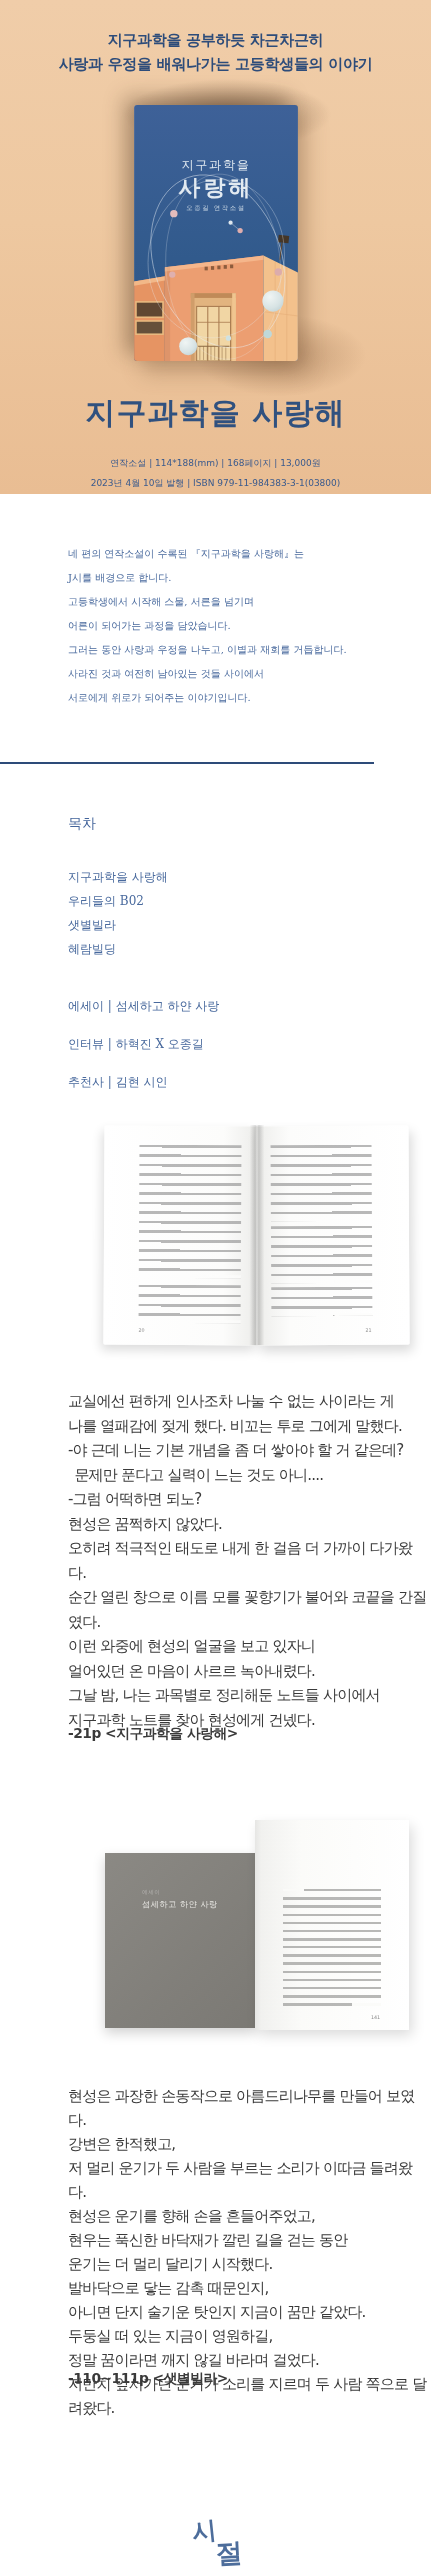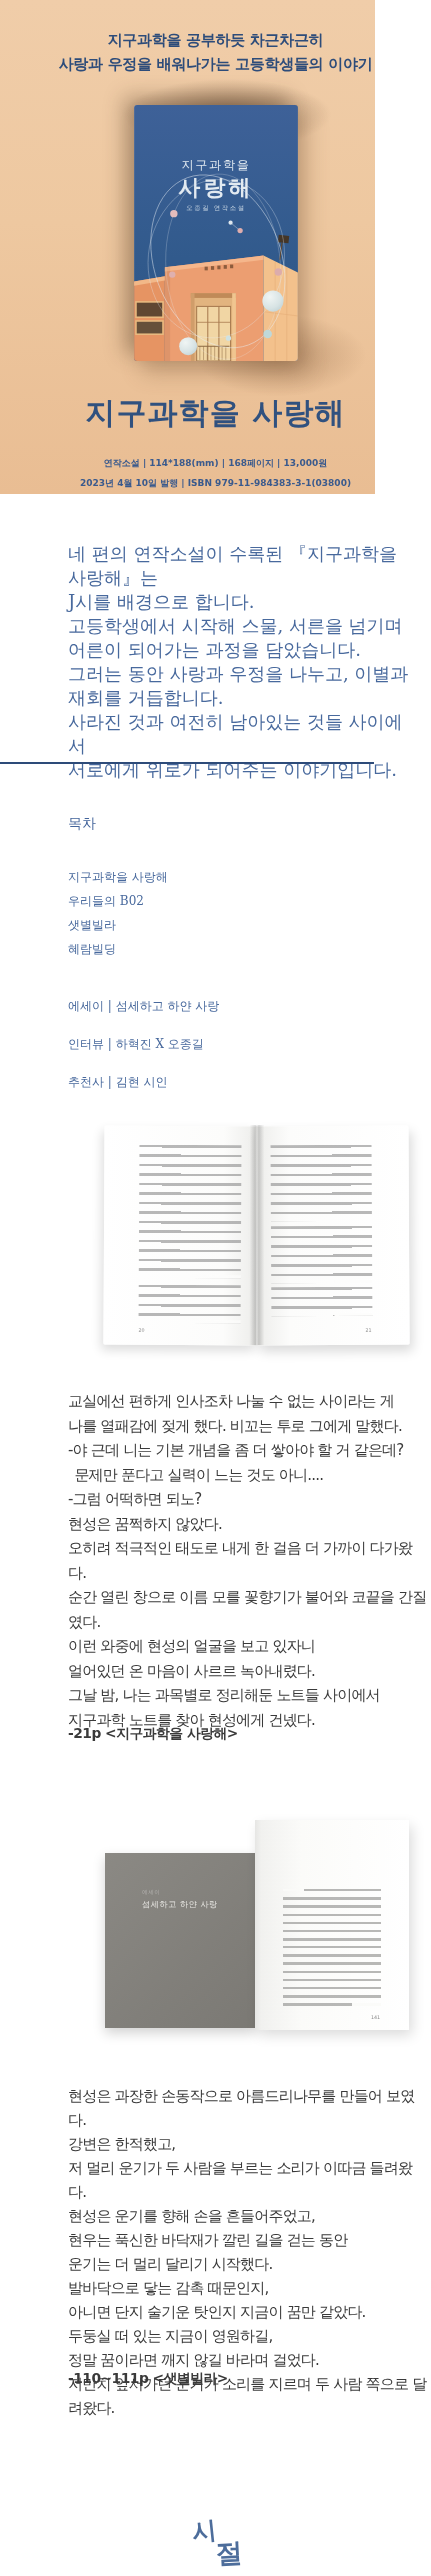--- a/index.html
+++ b/index.html
@@ -1,19 +1,19 @@
 <!DOCTYPE html>
 <html lang="ko" style="font-size:8.5px"><head>
 <meta charset="utf-8">
 <style>
   html,body{margin:0;padding:0;background:#ffffff;}
   .root{position:relative;width:431px;height:2576px;background:#ffffff;overflow:hidden;
         font-family:"DejaVu Sans","Liberation Sans",sans-serif;}
   
-  .hero{position:absolute;left:0;top:0;width:375px;height:494px;
+  .hero{position:absolute;left:0;top:0;width:431px;height:494px;
         background:linear-gradient(180deg,#f0cda9 0%,#eec8a0 45%,#e9bd93 100%);}
   .headline{position:absolute;left:0;top:27.6px;width:431px;text-align:center;
             font-family:"DejaVu Serif","Liberation Serif",serif;font-weight:600;
             font-size:15px;line-height:24.4px;color:#2d4c7a;letter-spacing:-0.3px;}
   .cover-shadow-a{position:absolute;left:79px;top:64px;width:297px;height:101px;
       background:radial-gradient(50% 50% at 50% 50%,rgba(70,45,27,.50),rgba(70,45,27,0) 70%);}
   .cover-shadow-b{position:absolute;left:159px;top:297px;width:244px;height:117px;
       background:radial-gradient(50% 50% at 50% 50%,rgba(110,72,42,.35),rgba(110,72,42,0) 70%);}
   .cover{position:absolute;left:134px;top:105px;width:164px;height:256px;overflow:hidden;
          border-radius:3px;
@@ -21,25 +21,25 @@
                     inset 2.1px 0 3.2px -1.1px rgba(255,255,255,.30), inset -1.6px 0 3.2px rgba(0,0,0,.18);}
   .cover svg{position:absolute;left:0;top:0;}
   .cover-text{position:absolute;left:0;top:0;width:100%;text-align:center;color:#e2eaf1;}
   .cv-t1{position:absolute;left:0;top:52px;width:100%;font-size:12.2px;letter-spacing:1.6px;font-weight:500;}
   .cv-t2{position:absolute;left:0;top:68px;width:100%;font-size:22px;letter-spacing:3.2px;font-weight:600;}
   .cv-author{position:absolute;left:0;top:99px;width:100%;font-size:6.4px;letter-spacing:1.6px;color:#c6d4e2;}
   .big-title{position:absolute;left:0;top:393px;width:431px;margin:0;text-align:center;
              font-family:"DejaVu Serif","Liberation Serif",serif;font-weight:700;
              font-size:30px;color:#30517f;letter-spacing:1.1px;}
   .meta{position:absolute;left:0;top:453px;width:431px;text-align:center;
-        font-size:9px;line-height:20px;font-weight:700;color:#3a5a8d;}
+        font-size:9px;line-height:20px;font-weight:400;color:#3a5a8d;}
   
   .intro{position:absolute;left:68px;top:542px;width:350px;
          font-family:"DejaVu Serif","Liberation Serif",serif;
-         font-size:18px;line-height:24px;color:#48699d;}
+         font-size:10px;line-height:24px;color:#48699d;}
   .divider{position:absolute;left:0;top:762px;width:374px;height:1.6px;background:#2d4b79;}
   
   .toc-heading{position:absolute;left:68px;top:815px;margin:0;
          font-family:"DejaVu Serif","Liberation Serif",serif;
          font-size:14px;font-weight:400;color:#42639a;}
   .toc-list{position:absolute;left:68px;top:865px;width:318px;
          font-family:"DejaVu Serif","Liberation Serif",serif;
          font-size:12px;line-height:24px;color:#48699d;}
   .toc-extras{position:absolute;left:68px;top:987px;width:318px;
          font-family:"DejaVu Serif","Liberation Serif",serif;

